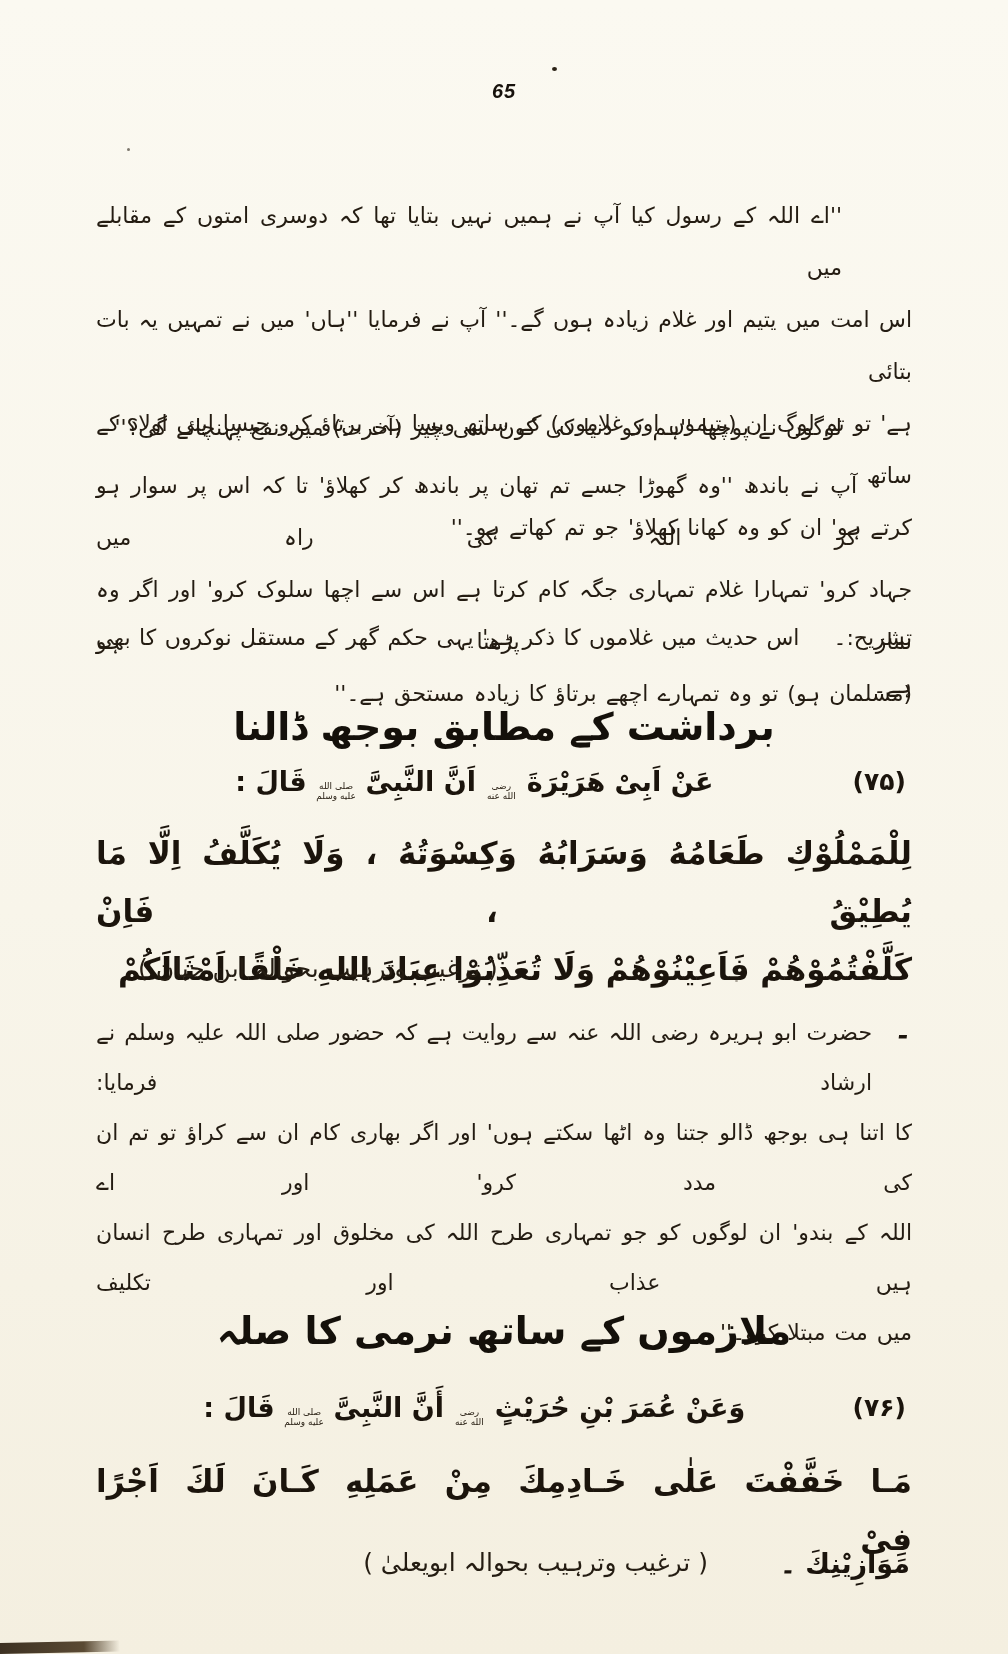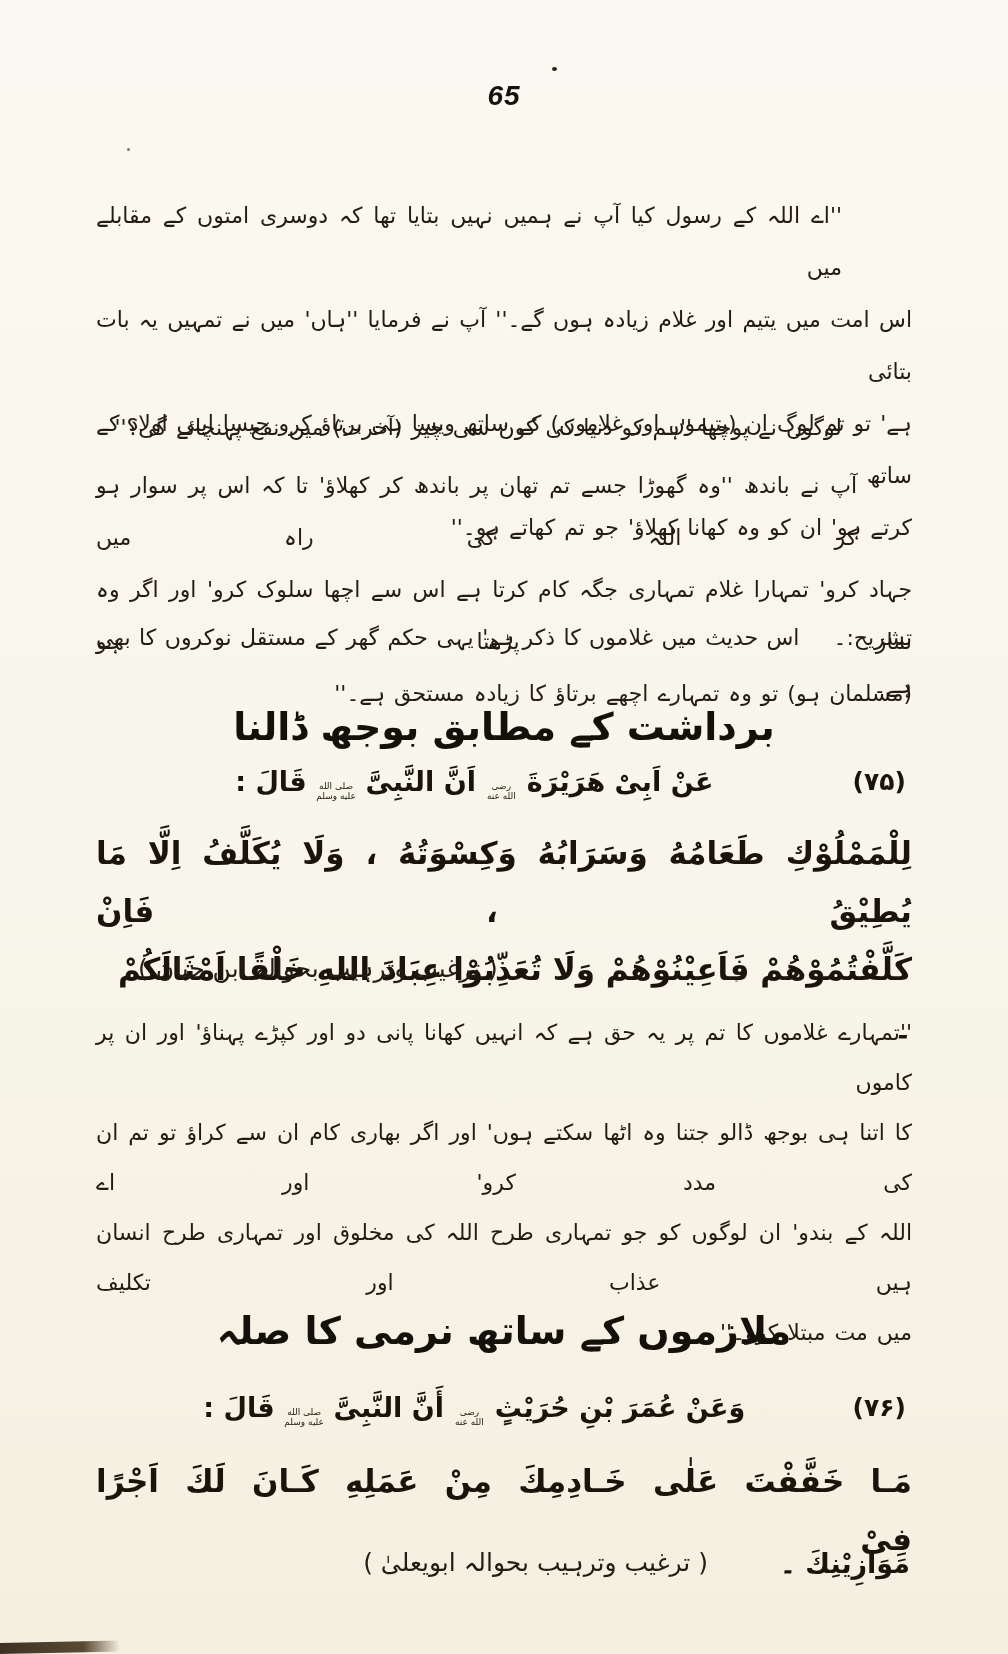--- a/index.html
+++ b/index.html
@@ -10,21 +10,21 @@
     background:linear-gradient(180deg,#fbf9f1 0%,#f8f5ea 55%,#f4efe0 100%);
     overflow:hidden;
     font-family:"DejaVu Sans",sans-serif;
     color:#241c12;
     direction:rtl;
   }
   .pageno{
     position:absolute;top:80px;left:0;right:0;
     text-align:center;
     font-family:"Liberation Sans","DejaVu Sans",sans-serif;
-    font-size:28px;font-weight:700;font-style:italic;
+    font-size:20px;font-weight:700;font-style:italic;
     color:#17120c;letter-spacing:1px;
   }
   .block{position:absolute;right:96px;left:96px;}
   .line{
     font-size:22px;line-height:52px;
     text-align:justify;text-align-last:justify;
     word-spacing:2px;
   }
   .line.short{text-align:right;text-align-last:right;}
   .ind70{padding-right:70px;}
@@ -120,21 +120,21 @@
   </div>
 
   <div class="block" style="top:824px;">
     <div class="arabic-line">لِلْمَمْلُوْكِ طَعَامُهُ وَسَرَابُهُ وَكِسْوَتُهُ ، وَلَا يُكَلَّفُ اِلَّا مَا يُطِيْقُ ، فَاِنْ</div>
     <div class="arabic-line lastline">كَلَّفْتُمُوْهُمْ فَاَعِيْنُوْهُمْ وَلَا تُعَذِّبُوْا عِبَادَ اللهِ خَلْقًا اَمْثَالَكُمْ ۔</div>
   </div>
 
   <div class="block reference ref-left" style="top:946px;">( ترغیب وترہیب بحوالہ ابن حبان )</div>
 
   <div class="block" style="top:1008px;">
-    <div class="line" style="line-height:50px;">''تمہارے غلاموں کا تم پر یہ حق ہے کہ انہیں کھانا پانی دو اور کپڑے پہناؤ' اور ان پر کاموں</div>
+    <div class="line ind40" style="line-height:50px;">حضرت ابو ہریرہ رضی اللہ عنہ سے روایت ہے کہ حضور صلی اللہ علیہ وسلم نے ارشاد فرمایا:</div>
     <div class="line" style="line-height:50px;">کا اتنا ہی بوجھ ڈالو جتنا وہ اٹھا سکتے ہوں' اور اگر بھاری کام ان سے کراؤ تو تم ان کی مدد کرو' اور اے</div>
     <div class="line" style="line-height:50px;">اللہ کے بندو' ان لوگوں کو جو تمہاری طرح اللہ کی مخلوق اور تمہاری طرح انسان ہیں عذاب اور تکلیف</div>
     <div class="line short" style="line-height:50px;">میں مت مبتلا کرو۔''</div>
   </div>
 
   <div class="block heading" style="top:1292px;">ملازموں کے ساتھ نرمی کا صلہ</div>
 
   <div class="block hadith-row" style="top:1378px;">
     <span class="hadith-num">(۷۶)</span>
     <span class="isnad">

